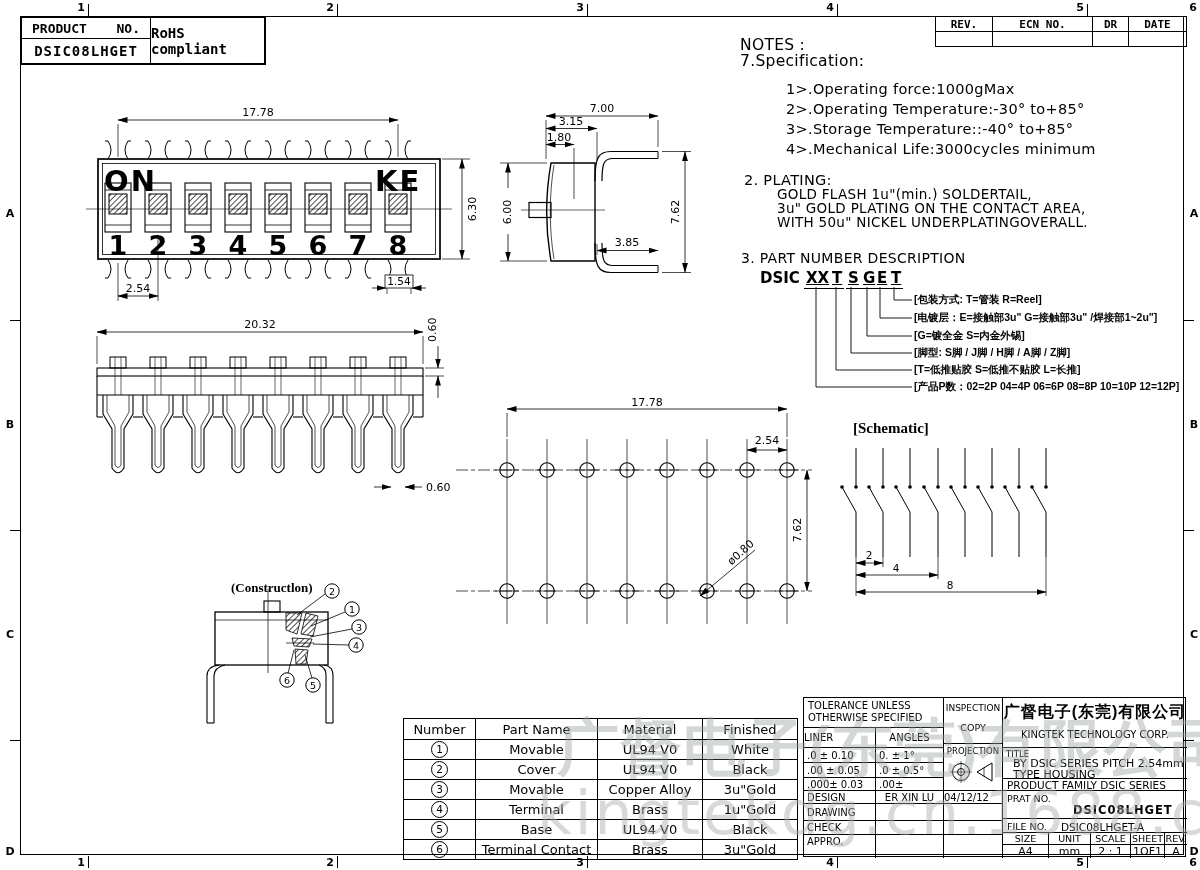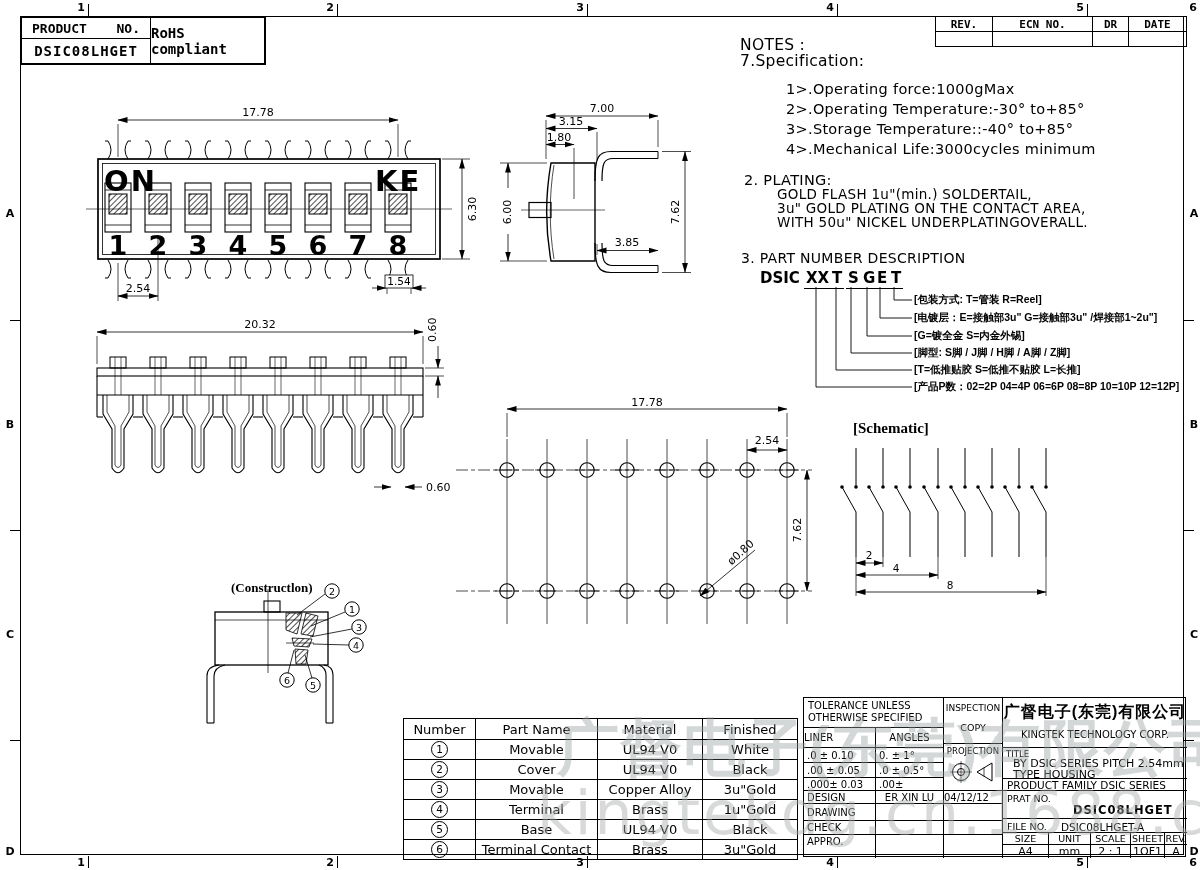--- a/index.html
+++ b/index.html
@@ -15,21 +15,21 @@
   .pbox .r1{height:21px;border-bottom:1.6px solid #000;box-sizing:border-box;display:flex;justify-content:space-between;align-items:center;padding:0 10px;font-size:13px;}
   .pbox .r2{flex:1;display:flex;align-items:center;justify-content:center;font-size:14px;letter-spacing:1px;}
   .pbox .rcol{flex:1;display:flex;align-items:center;justify-content:center;font-size:14px;}
   
   table.rev{position:absolute;left:935px;top:16px;border-collapse:collapse;table-layout:fixed;
             font-family:"DejaVu Sans Mono","DejaVu Sans",sans-serif;}
   table.rev td{border:1.4px solid #000;height:14px;font-size:11px;font-weight:bold;text-align:center;padding:0;}
   
   .nt{position:absolute;white-space:nowrap;letter-spacing:0.3px;}
   .tok{position:absolute;font-size:15px;font-weight:bold;white-space:nowrap;}
-  .tok.u{border-bottom:1.4px solid #000;padding:0 2px 1px 2px;}
+  .tok.u{border-bottom:1.4px solid #000;padding:0 2px 1px 2px;text-decoration:underline;}
   .leg{position:absolute;font-size:10.5px;font-weight:bold;white-space:nowrap;
        font-family:"Liberation Sans","DejaVu Sans",sans-serif;}
   .dwg{position:absolute;overflow:visible;}
   svg text{font-family:"DejaVu Sans","Liberation Sans",sans-serif;fill:#000;stroke:none;}
   .dim{font-size:11px;}
   .cap{position:absolute;font-family:"Liberation Serif","DejaVu Serif",serif;font-weight:bold;
        font-size:13.5px;text-align:center;border-bottom:2.6px solid #222;padding-bottom:2px;letter-spacing:0.4px;white-space:nowrap;}
   .dlabel{position:absolute;font-weight:bold;font-size:13px;font-family:"Liberation Serif","DejaVu Serif",serif;white-space:nowrap;}
   
   table.parts{position:absolute;left:403px;top:718px;width:394px;border-collapse:collapse;table-layout:fixed;}

